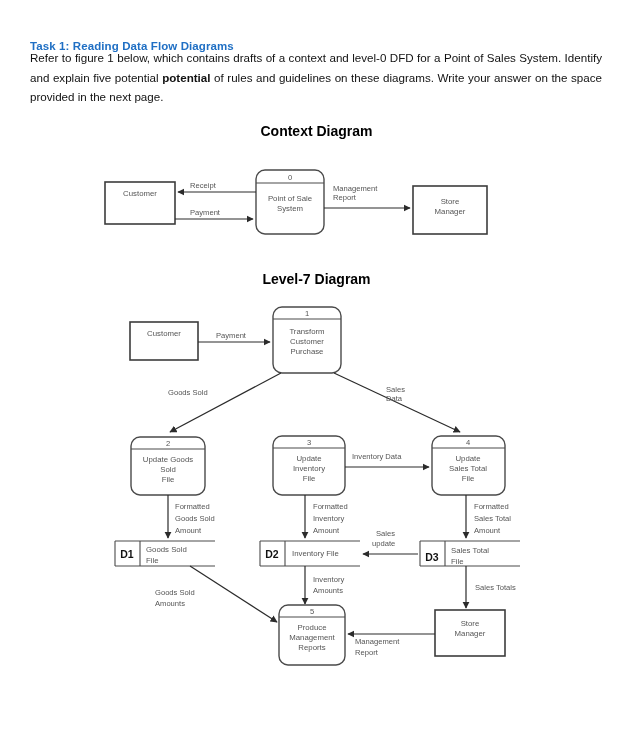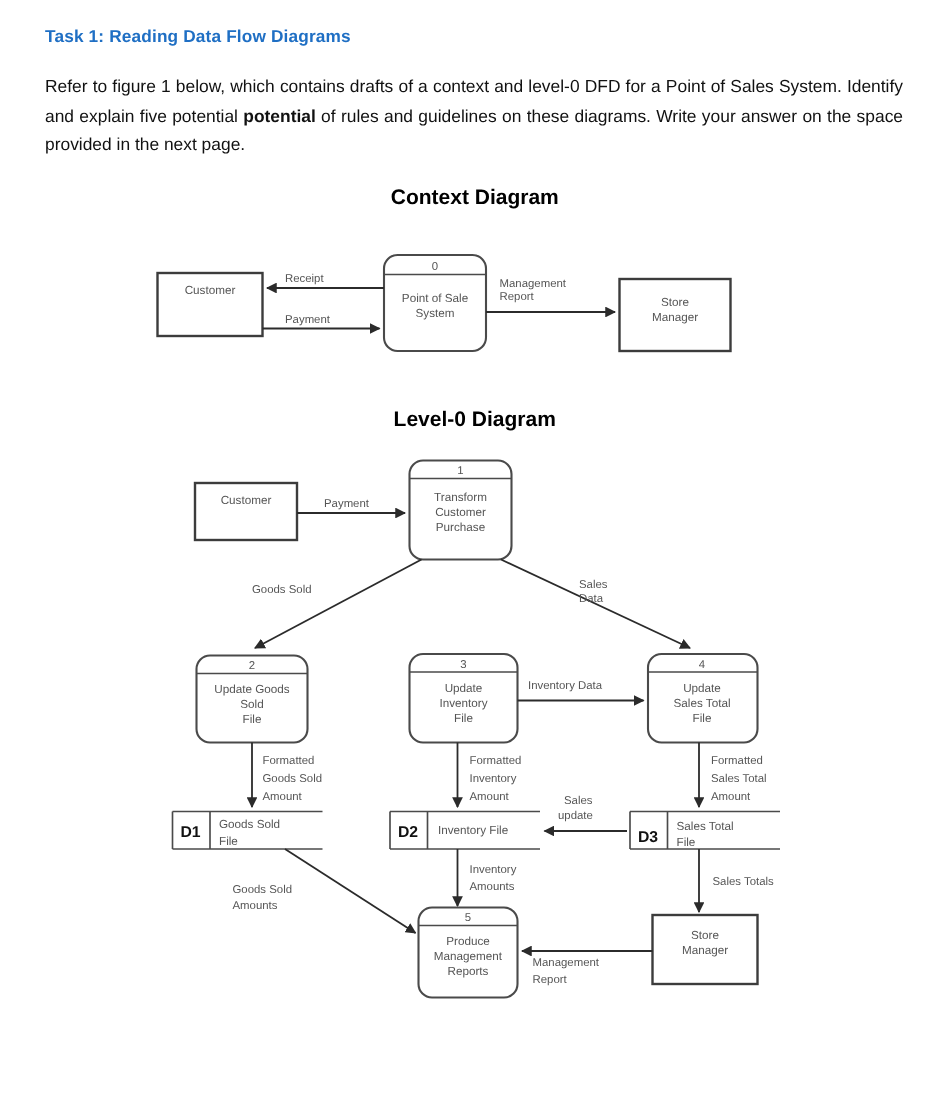--- a/index.html
+++ b/index.html
@@ -88,26 +88,26 @@
   .shape-stroke { fill: #ffffff; stroke: #4a4a4a; stroke-width: 1.4; }
   .shape-stroke-dark { fill: #ffffff; stroke: #3c3c3c; stroke-width: 1.6; }
   .flow-line { stroke: #2b2b2b; stroke-width: 1.2; fill: none; }
   .divider { stroke: #4a4a4a; stroke-width: 1.1; }
 </style>
 </head>
 <body>
 
 <div id="page">
 
-  <div class="task-title" style="color: rgb(31, 111, 196);">Task 1: Reading Data Flow Diagrams</div>
+  <div class="task-title" style="color: rgb(31, 111, 196); margin-top: 21px;">Task 1: Reading Data Flow Diagrams</div>
 
   <div class="intro"><span>Refer to figure 1 below, which contains drafts of a context and level-0 DFD for a Point of Sales System. Identify and explain five potential </span><b>potential</b><span> of rules and guidelines on these diagrams. Write your answer on the space provided in the next page.</span></div>
 
   <div id="ctx-heading" class="diagram-heading">Context Diagram</div>
-  <div id="lvl-heading" class="diagram-heading">Level-0 Diagram</div>
+  <div id="lvl-heading" class="diagram-heading">Level-7 Diagram</div>
 
 
   <svg id="diagram-svg" viewBox="0 0 633 741">
     <defs>
       <marker id="arrow" viewBox="0 0 10 10" refX="9" refY="5" markerWidth="6" markerHeight="6" orient="auto-start-reverse">
         <path d="M 0 0 L 10 5 L 0 10 z" fill="#2b2b2b"></path>
       </marker>
     </defs>
 
     <g>

